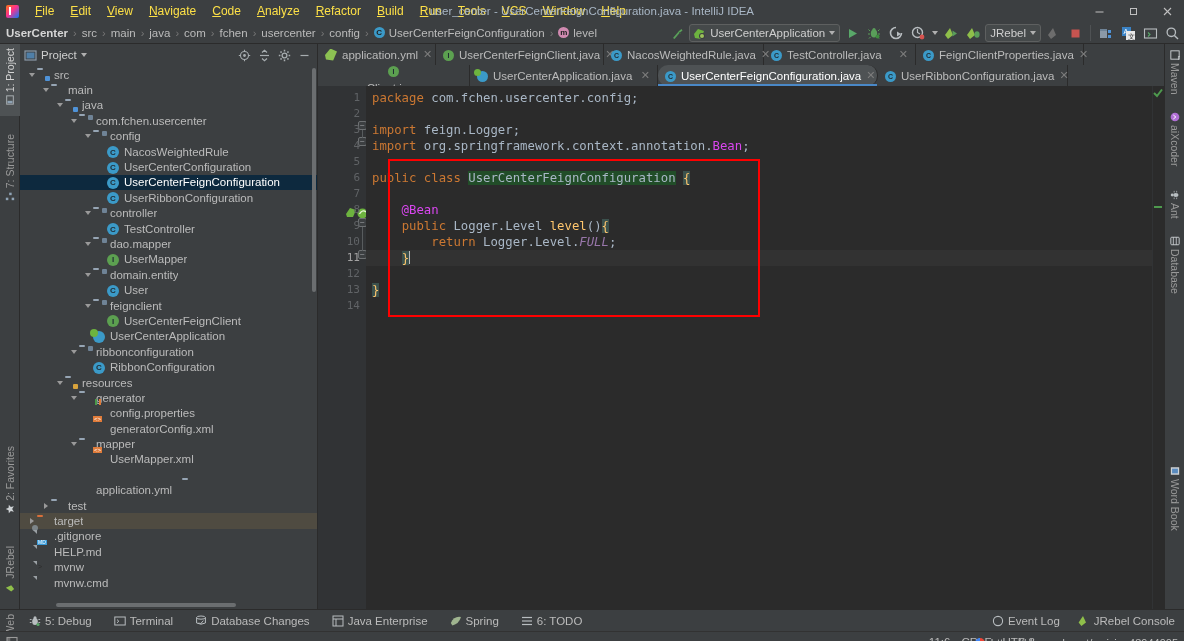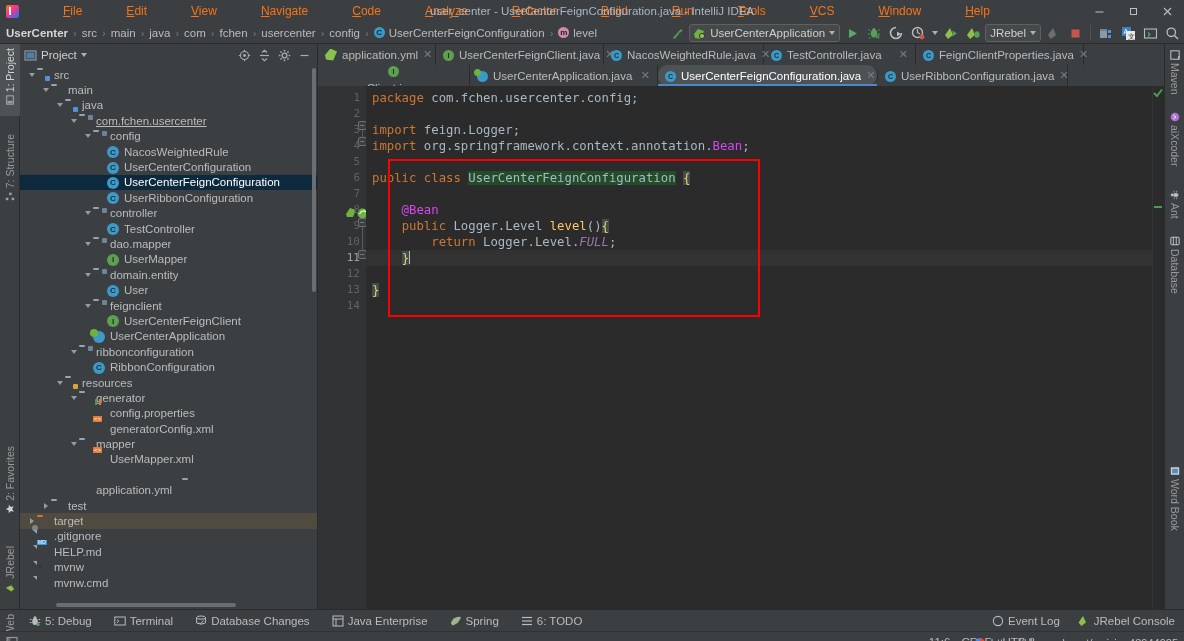--- a/index.html
+++ b/index.html
@@ -21,21 +21,21 @@
     width: 13px; height: 13px; margin-right: 8px; border-radius: 2px;
     background: linear-gradient(135deg,#f97a12 0%,#ff318c 45%,#087cfa 100%);
     flex: 0 0 auto; position: relative;
   }
   .ij-logo::after {
     content: ""; position: absolute; left: 3px; top: 2px; width: 2px; height: 8px;
     background: #fff;
   }
   .menubar { display: flex; align-items: center; gap: 0; }
   .menu-item {
-    padding: 2px 8px; font-size: 12px; color: #f97316; cursor: default; line-height: 16px; margin-left: 28px;
+    padding: 2px 8px; font-size: 12px; color: #fde047; cursor: default; line-height: 16px;
   }
   .menu-item u { text-decoration: underline; }
   .win-title {
     position: absolute; left: 0; right: 0; text-align: center; font-size: 11.5px;
     color: #a9b7c6; pointer-events: none;
   }
   .win-btns { position: absolute; right: 0; top: 0; height: 22px; display: flex; }
   .win-btn {
     width: 34px; height: 22px; display: flex; align-items: center; justify-content: center;
     color: #c0c0c0; font-size: 13px;
@@ -536,21 +536,21 @@
             <span class="nic"><span class="fol"></span></span>
             <span class="lbl">main</span>
           </div>
           <div class="node" style="padding-left: 34px;">
             <span class="arrow">
               <i class="open"></i>
             </span>
             <span class="nic"><span class="fol src"></span></span>
             <span class="lbl">java</span>
           </div>
-          <div class="node" style="padding-left: 48px; text-decoration: underline;">
+          <div class="node" style="padding-left: 48px;">
             <span class="arrow">
               <i class="open"></i>
             </span>
             <span class="nic"><span class="fol pkg"></span></span>
             <span class="lbl">com.fchen.usercenter</span>
           </div>
           <div class="node" style="padding-left: 62px;">
             <span class="arrow">
               <i class="open"></i>
             </span>

